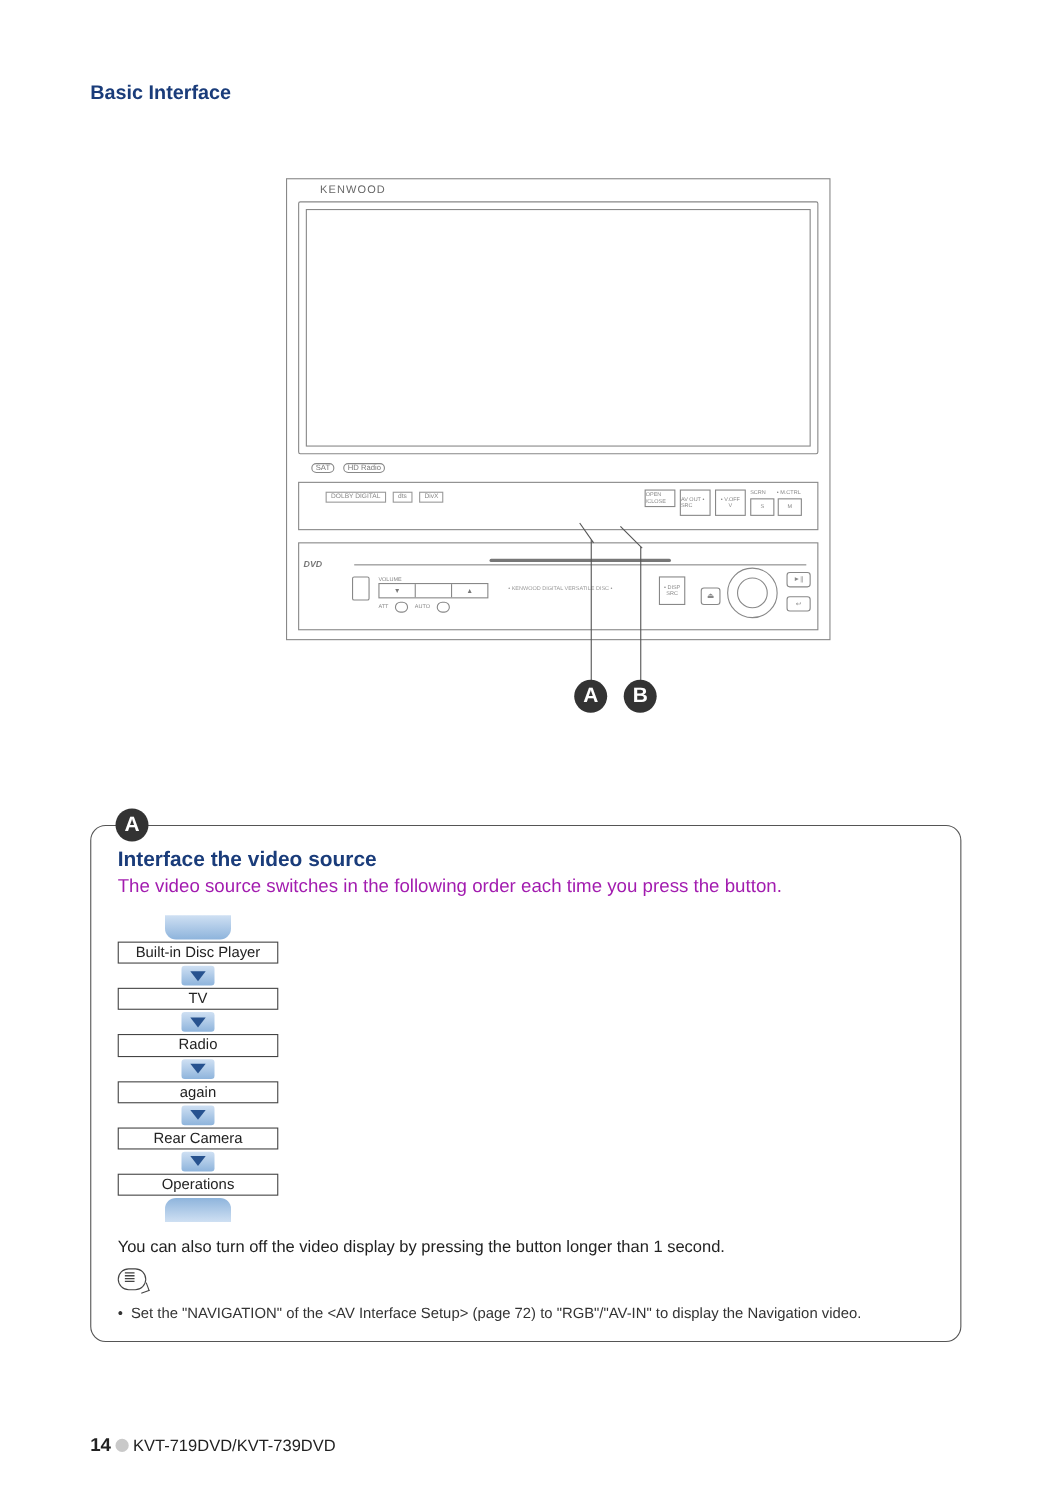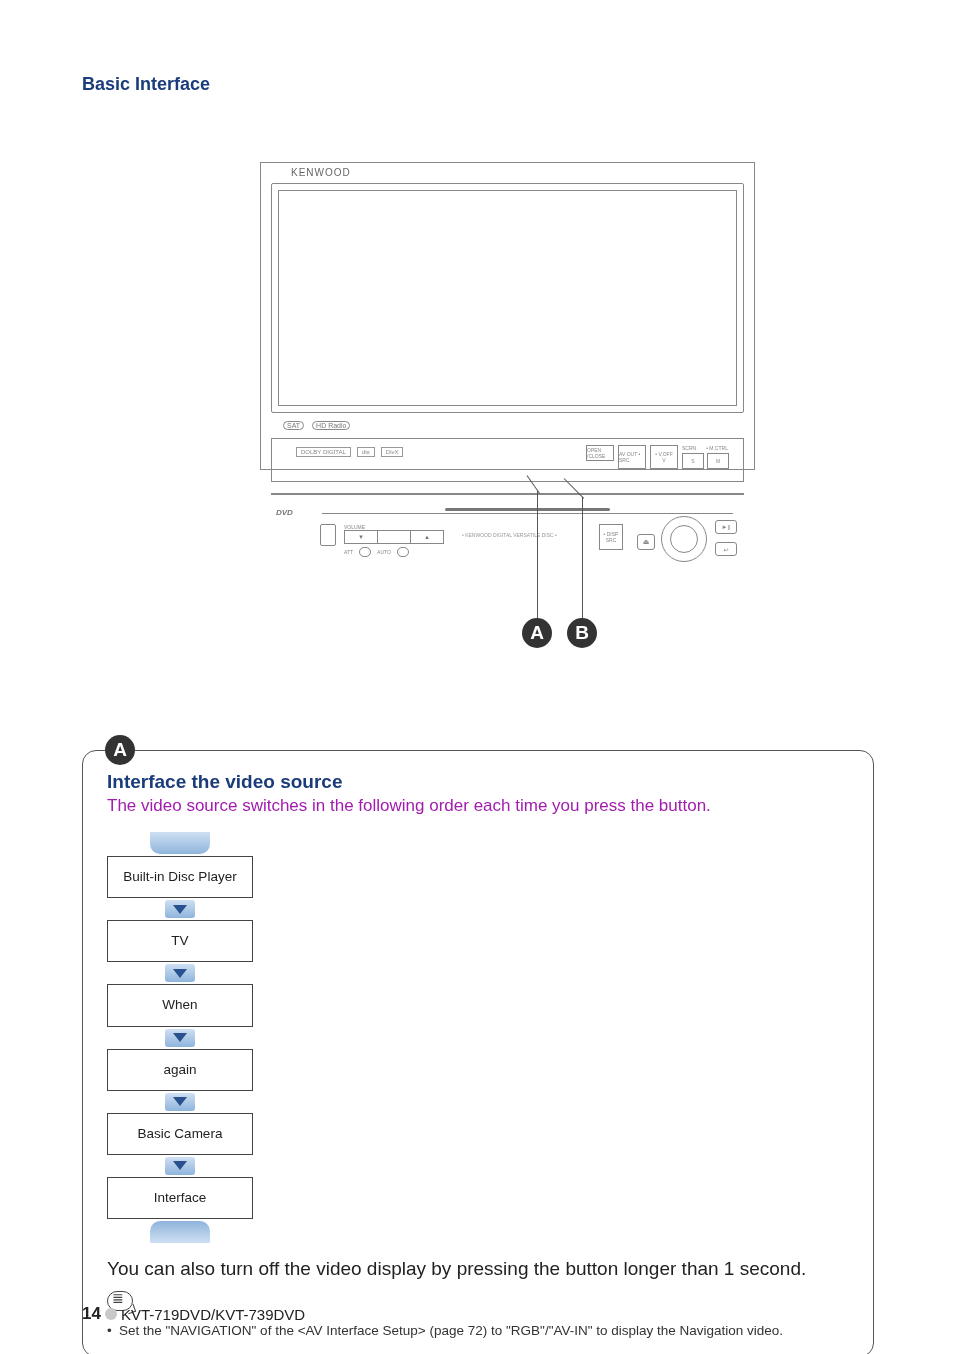--- a/index.html
+++ b/index.html
@@ -17,21 +17,21 @@
     left: 82px;
     font-weight: 700;
     font-size: 18px;
     color: #1a3c7a;
   }
   .device-figure {
     position: absolute;
     top: 162px;
     left: 260px;
     width: 495px;
-    height: 308px;
+    height: 420px;
     border: 1px solid #888;
     background: #fff;
     padding-left: 28px;
   }
   .brand-label {
     position: absolute;
     top: 4px; left: 30px;
     font-size: 10px;
     letter-spacing: 1px;
     color: #666;
@@ -205,39 +205,39 @@
     width: 60px; height: 22px;
     background: linear-gradient(#cfe0f3, #8eb4dc);
     border-radius: 0 0 10px 10px;
   }
   .cap-bot { border-radius: 10px 10px 0 0; background: linear-gradient(#8eb4dc,#cfe0f3);}
   .flow-item {
     width: 146px;
     border: 1px solid #444;
     text-align: center;
     font-size: 13.5px;
-    padding: 12px 0;
+    padding: 1px 0;
     margin: 2px 0;
     background: #fff;
     line-height: 1.2;
   }
   .flow-arrow-wrap{
     width:30px;height:18px;
     background:linear-gradient(#cfe0f3,#8eb4dc);
     display:flex;align-items:center;justify-content:center;
     border-radius:3px;
   }
   .flow-arrow {
     width: 0; height: 0;
     border-left: 7px solid transparent;
     border-right: 7px solid transparent;
     border-top: 9px solid #27528f;
   }
   .box-text2 {
-    font-size: 19px;
+    font-size: 15px;
     margin-top: 6px;
     line-height: 1.45;
   }
   .note-icon {
     display: inline-block;
     width: 26px; height: 20px;
     border: 1.5px solid #444;
     border-radius: 11px;
     position: relative;
     margin: 8px 0 4px 0;
@@ -366,33 +366,33 @@
   <div class="source-flow">
     <div class="cap-top"></div>
     <div class="flow-item">Built-in Disc Player</div>
     <div class="flow-arrow-wrap">
         <div class="flow-arrow"></div>
       </div>
     <div class="flow-item">TV</div>
     <div class="flow-arrow-wrap">
         <div class="flow-arrow"></div>
       </div>
-    <div class="flow-item">When</div>
+    <div class="flow-item">Radio</div>
     <div class="flow-arrow-wrap">
         <div class="flow-arrow"></div>
       </div>
     <div class="flow-item">again</div>
     <div class="flow-arrow-wrap">
         <div class="flow-arrow"></div>
       </div>
-    <div class="flow-item">Basic Camera</div>
+    <div class="flow-item">Rear Camera</div>
     <div class="flow-arrow-wrap">
         <div class="flow-arrow"></div>
       </div>
-    <div class="flow-item">Interface</div>
+    <div class="flow-item">Operations</div>
     <div class="cap-bot"></div>
   </div>
 
   <div class="box-text2">You can also turn off the video display by pressing the button longer than 1 second.</div>
   <div class="note-icon"></div>
   <ul class="note-list">
     <li>Set the "NAVIGATION" of the &lt;AV Interface Setup&gt; (page 72) to "RGB"/"AV-IN" to display the Navigation video.</li>
   </ul>
 </div>
 

